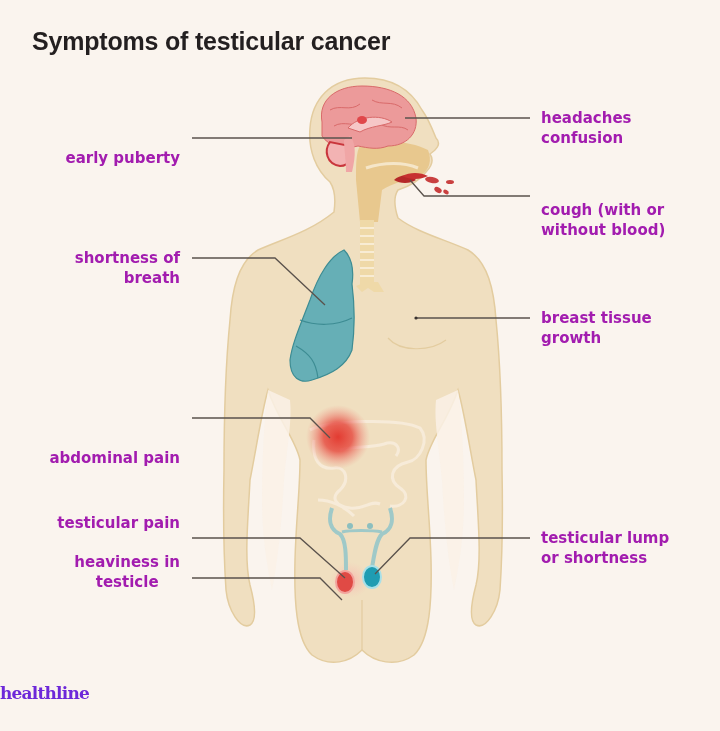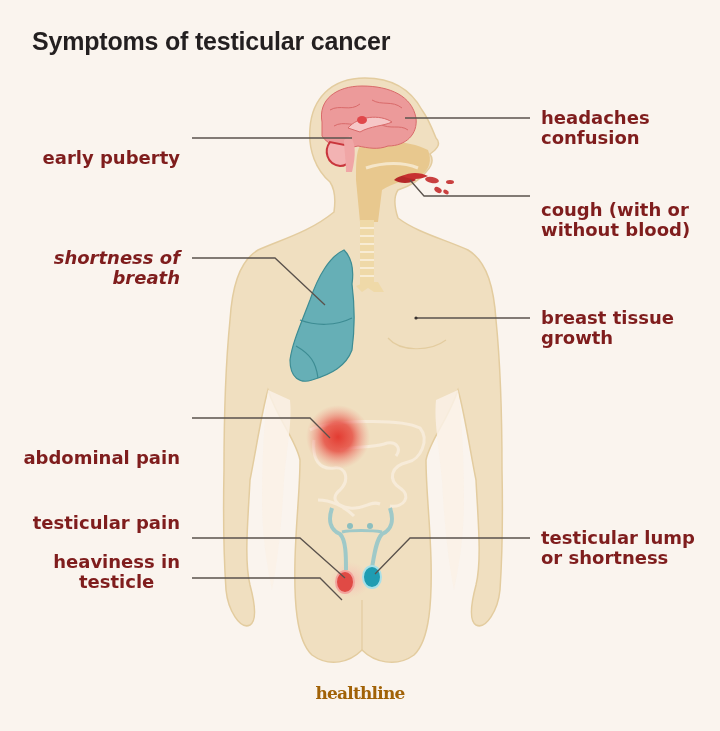--- a/index.html
+++ b/index.html
@@ -1,22 +1,22 @@
 <!DOCTYPE html>
 <html><head>
 <meta charset="utf-8">
 <style>
   html, body { margin:0; padding:0; }
   body { width:720px; height:731px; background:#faf4ee; position:relative; overflow:hidden; font-family:"DejaVu Sans", sans-serif; }
   .title { position:absolute; left:32px; top:27px; font-family:"Liberation Sans", sans-serif; font-weight:bold; font-size:25px; color:#231f20; letter-spacing:-0.2px; }
   svg.fig { position:absolute; left:0; top:0; }
-  .lbl { position:absolute; font-family:"DejaVu Sans", sans-serif; font-weight:bold; font-size:18px; line-height:20px; color:#7f1d1d; white-space:pre-line; }
+  .lbl { position:absolute; font-family:"DejaVu Sans", sans-serif; font-weight:bold; font-size:15px; line-height:20px; color:#a21caf; white-space:pre-line; }
   .lbl.left { text-align:right; }
   .lbl.right { text-align:left; }
-  .brand { position:absolute; left:0; width:720px; top:683px; text-align:center; font-family:"DejaVu Serif", serif; font-weight:bold; font-size:17px; color:#a16207; letter-spacing:-0.8px; }
+  .brand { position:absolute; left:0; width:720px; top:683px; font-family:"DejaVu Serif", serif; font-weight:bold; font-size:17px; color:#6d28d9; letter-spacing:-0.8px; }
 </style>
 </head>
 <body>
 
 <div class="title">Symptoms of testicular cancer</div>
 
 <svg class="fig" width="720" height="731" viewBox="0 0 720 731">
   <defs>
     <radialGradient id="painGrad" cx="50%" cy="50%" r="50%">
       <stop offset="0%" stop-color="#e2332a" stop-opacity="0.95"></stop>
@@ -133,21 +133,21 @@
     <polyline points="192,538 300,538 345,578"></polyline>
     <polyline points="192,578 320,578 342,600"></polyline>
     <polyline points="530,538 410,538 375,574"></polyline>
   </g>
   <g fill="#3a3330">
     <circle cx="416" cy="318" r="1.6"></circle>
   </g>
 </svg>
 
 <div class="lbl left" style="right:540px; top:128px;margin-top:20px;">early puberty</div>
-<div class="lbl left" style="right:540px; top:248px;font-style:italic;">shortness of
+<div class="lbl left" style="right:540px; top:248px;">shortness of
 breath</div>
 <div class="lbl left" style="right:540px; top:408px;margin-top:40px;">abdominal pain</div>
 <div class="lbl left" style="right:540px; top:513px;">testicular pain</div>
 <div class="lbl left" style="right:540px; top:552px;text-align:center;">heaviness in
 testicle</div>
 
 <div class="lbl right" style="left:541px; top:108px;">headaches
 confusion</div>
 <div class="lbl right" style="left:541px; top:200px;">cough (with or
 without blood)</div>

